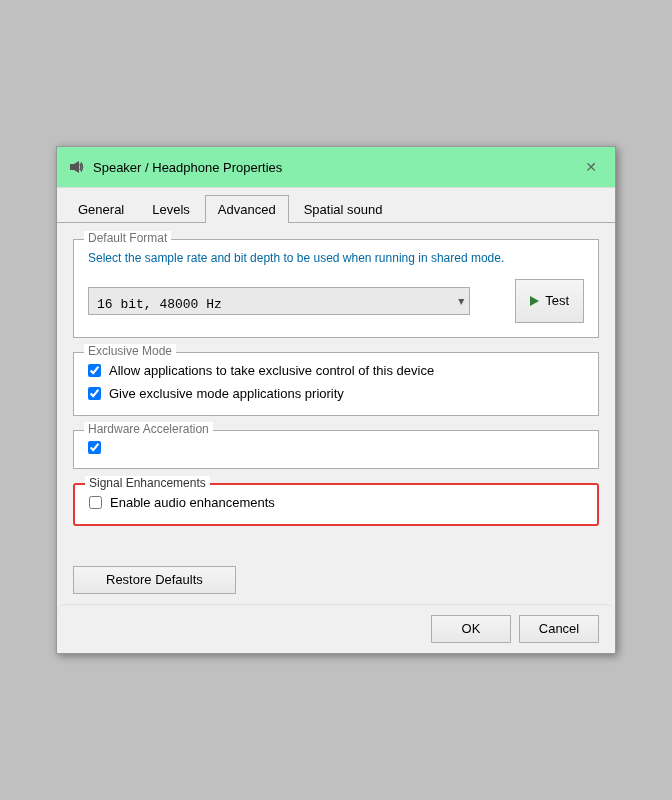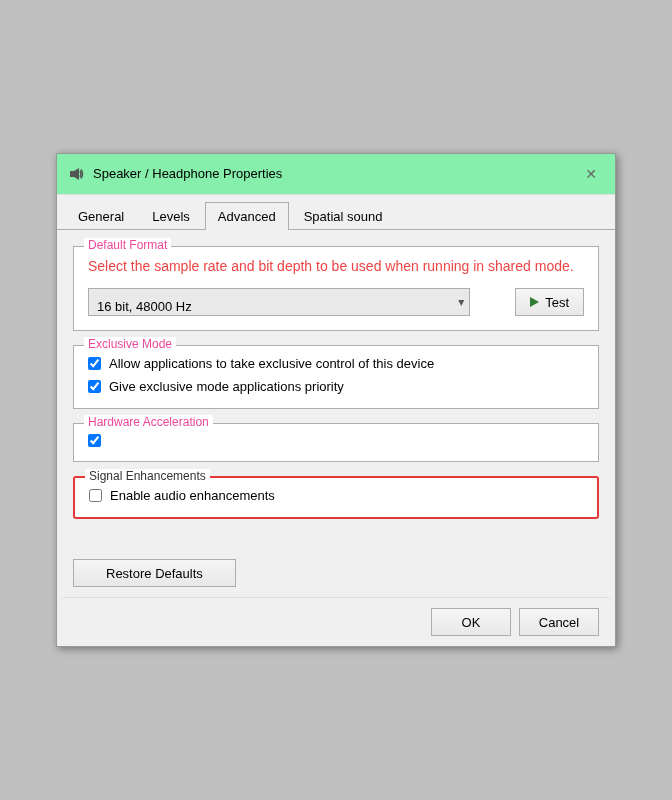--- a/index.html
+++ b/index.html
@@ -89,25 +89,25 @@
       position: relative;
       background: #fff;
     }
     .group-label {
       position: absolute;
       top: -9px;
       left: 10px;
       background: #fff;
       padding: 0 4px;
       font-size: 12px;
-      color: #ec4899;
+      color: #737373;
     }
     .group-desc {
-      font-size: 14px;
-      color: #ef4444;
+      font-size: 12px;
+      color: #0369a1;
       margin-bottom: 12px;
       line-height: 1.4;
     }
     .format-row {
       display: flex;
       align-items: center;
       gap: 10px;
     }
     .format-select-wrapper {
       flex: 1;
@@ -115,33 +115,34 @@
     }
     .format-select-wrapper select {
       width: 100%;
       height: 28px;
       border: 1px solid #adadad;
       background: #e9e9e9;
       padding: 8px 24px 0 8px;
       font-size: 13px;
       appearance: none;
       cursor: pointer;
+      font-family: Liberation Mono, monospace;
     }
     .format-select-wrapper::after {
       content: '▾';
       position: absolute;
       right: 6px;
       top: 50%;
       transform: translateY(-50%);
       font-size: 12px;
       pointer-events: none;
       color: #555;
     }
     .test-btn {
-      height: 28px;
+      height: 44px;
       padding: 0 14px;
       border: 1px solid #adadad;
       background: linear-gradient(to bottom, #f5f5f5, #e8e8e8);
       cursor: pointer;
       font-size: 13px;
       display: flex;
       align-items: center;
       gap: 6px;
       white-space: nowrap;
       margin-left: 35px;

